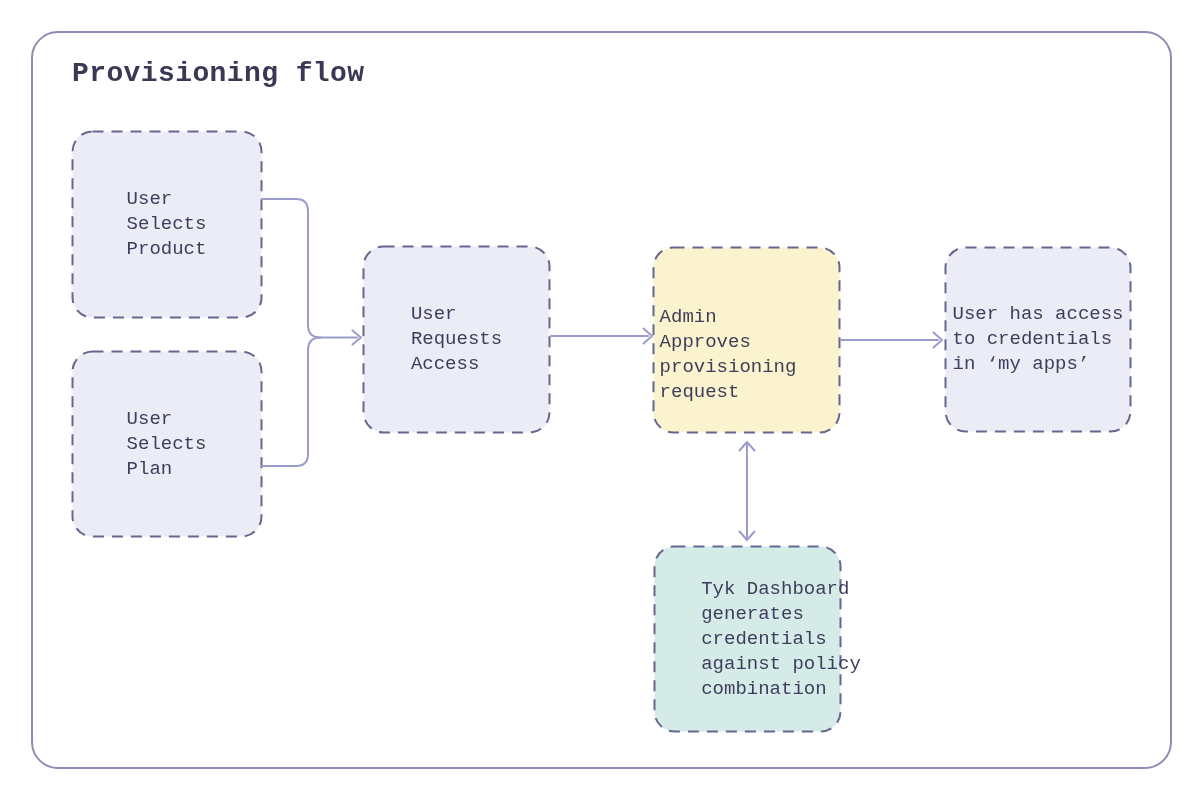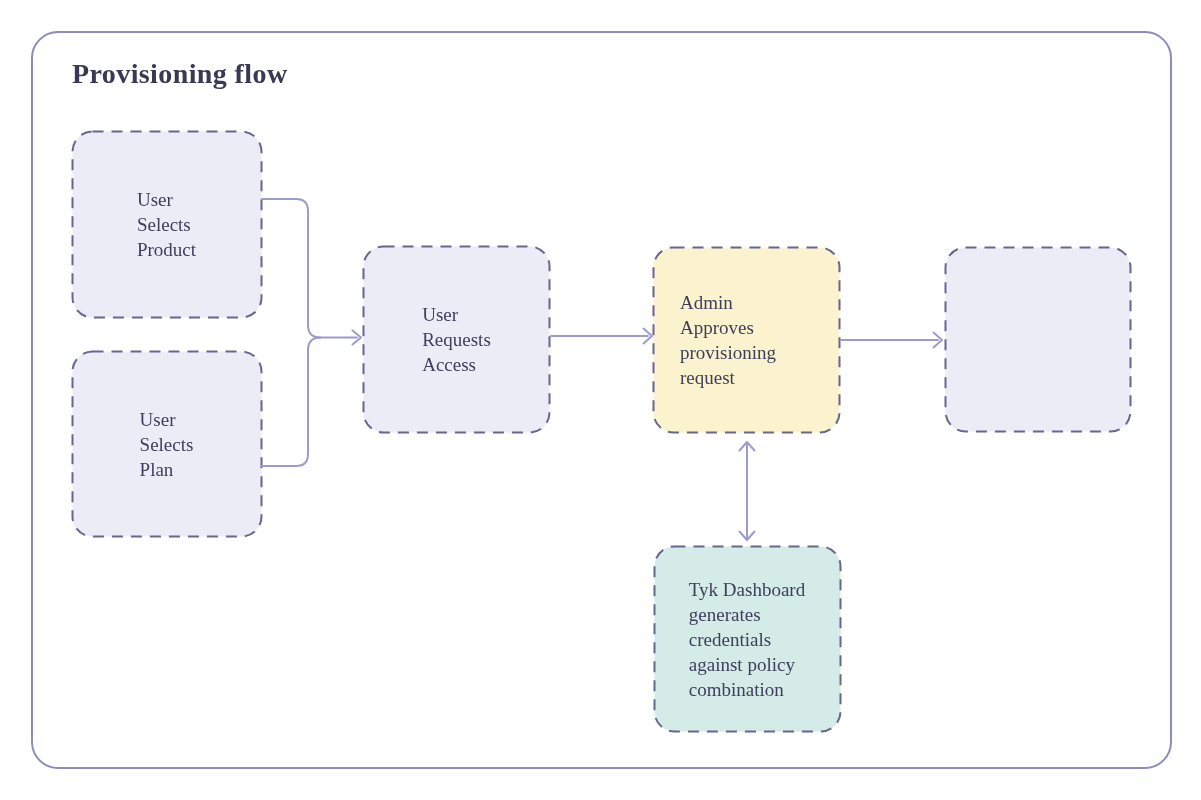--- a/index.html
+++ b/index.html
@@ -5,21 +5,21 @@
   html, body {
     margin: 0;
     padding: 0;
     background: #ffffff;
   }
   .canvas {
     position: relative;
     width: 1201px;
     height: 800px;
     background: #ffffff;
-    font-family: Liberation Serif, serif;
+    font-family: Liberation Mono, monospace;
     overflow: hidden;
   }
   svg.layer {
     position: absolute;
     left: 0;
     top: 0;
     width: 1201px;
     height: 800px;
   }
   .frame-rect {
@@ -54,23 +54,23 @@
     align-items: center;
     justify-content: center;
     white-space: pre-line;
     font-size: 19px;
     line-height: 25px;
     color: #3e3e5c;
   }
   #lbl-product  { left: 72px;  top: 131px; width: 189px; height: 187px; }
   #lbl-plan     { left: 72px;  top: 351px; width: 189px; height: 186px; }
   #lbl-requests { left: 363px; top: 246px; width: 187px; height: 187px; }
-  #lbl-admin    { left: 653px; top: 247px; width: 150px; height: 186px; }
+  #lbl-admin    { left: 653px; top: 262px; width: 150px; height: 186px; }
   #lbl-access   { left: 945px; top: 247px; width: 186px; height: 185px; }
-  #lbl-tyk      { left: 654px; top: 546px; width: 186px; height: 186px; border-radius: 30px; }
+  #lbl-tyk      { left: 688px; top: 546px; width: 186px; height: 186px; border-radius: 30px; }
 </style>
 </head>
 <body>
 
 <div class="canvas">
 
   <svg class="layer" viewBox="0 0 1201 800">
 
     <rect class="frame-rect" x="32" y="32" width="1139" height="736" rx="26"></rect>
 
@@ -104,19 +104,22 @@
   <div id="lbl-plan" class="node-label">User
 Selects
 Plan</div>
   <div id="lbl-requests" class="node-label">User
 Requests
 Access</div>
   <div id="lbl-admin" class="node-label">Admin
 Approves
 provisioning
 request</div>
+  <div id="lbl-access" class="node-label">User has access
+to credentials
+in ‘my apps’</div>
   <div id="lbl-tyk" class="node-label">Tyk Dashboard
 generates
 credentials
 against policy
 combination</div>
 
 </div>
 
 </body></html>

